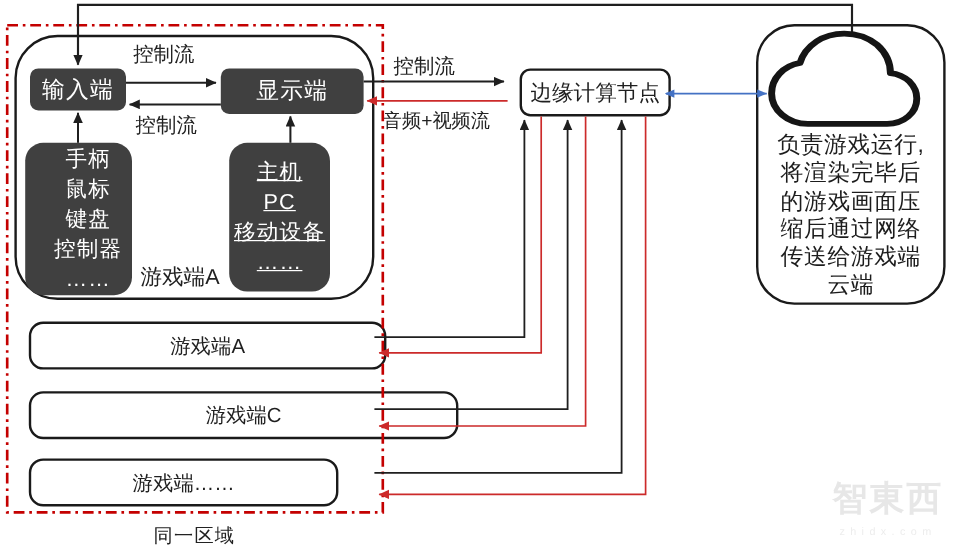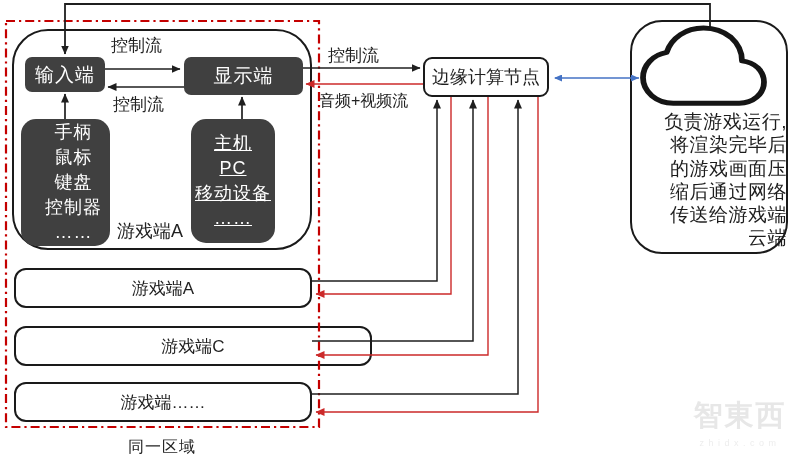--- a/index.html
+++ b/index.html
@@ -12,34 +12,34 @@
   .abs { position:absolute; }
   
   .blue-box {
     background:#404040; color:#ffffff; border-radius:7px;
     display:flex; align-items:center; justify-content:center;
     text-align:center;
   }
   .blue-box.multi { flex-direction:column; border-radius:15px; }
   .outline-box {
     background:#ffffff; border:2.5px solid #1a1a1a; border-radius:12px;
-    display:flex; align-items:center; justify-content:center; text-align:center;
+    display:flex; align-items:center; justify-content:center; text-align:center;margin-left:10px;
   }
   .game-a-container {
     background:transparent; border:2.5px solid #1a1a1a; border-radius:36px;
   }
   .cloud-container {
     background:#ffffff; border:2px solid #1a1a1a; border-radius:32px;
   }
   
   .lbl { color:#222; white-space:nowrap; }
   .node-font { font-size:19px; letter-spacing:1px; }
   .dev-line { font-size:18px; line-height:25px; letter-spacing:1px; }
   .desc {
-    font-size:19px; line-height:23.3px; text-align:right; color:#1c1c1c;
+    font-size:19px; line-height:23.3px; text-align:center; color:#1c1c1c;
     letter-spacing:0.5px;
   }
   .watermark { text-align:center; color:#e7e7e7; }
   .watermark .wm-logo { font-size:29px; font-weight:bold; letter-spacing:2px; }
   .watermark .wm-domain { font-size:9px; letter-spacing:4.5px; margin-top:2px; color:#ededed; }
   svg.overlay { position:absolute; left:0; top:0; pointer-events:none; }
 </style>
 </head>
 <body>
 
@@ -77,21 +77,21 @@
 
   <div class="abs lbl" style="left:328px; top:44px; font-size:17px;">控制流</div>
   <div class="abs lbl" style="left:319px; top:91px; font-size:16px;">音频+视频流</div>
 
   <div class="abs outline-box" style="left:14px; top:268px; width:298px; height:40px; font-size:17px;">
     <span>游戏端A</span>
   </div>
   <div class="abs outline-box" style="left:14px; top:326px; width:358px; height:40px; font-size:17px;">
     <span>游戏端C</span>
   </div>
-  <div class="abs outline-box" style="left:14px; top:382px; width:298px; height:40px; font-size:17px;">
+  <div class="abs outline-box" style="left:14px; top:382px; width:258px; height:40px; font-size:17px;">
     <span>游戏端……</span>
   </div>
 
   <div class="abs lbl" style="left:128px; top:437px; font-size:16px; letter-spacing:1px;">同一区域</div>
 
   <div class="abs outline-box" style="left:423px; top:57px; width:126px; height:40px; font-size:18px; border-radius:9px;">
     <span>边缘计算节点</span>
   </div>
 
   <div class="abs cloud-container" style="left:630px; top:20px; width:158px; height:234px;"></div>

